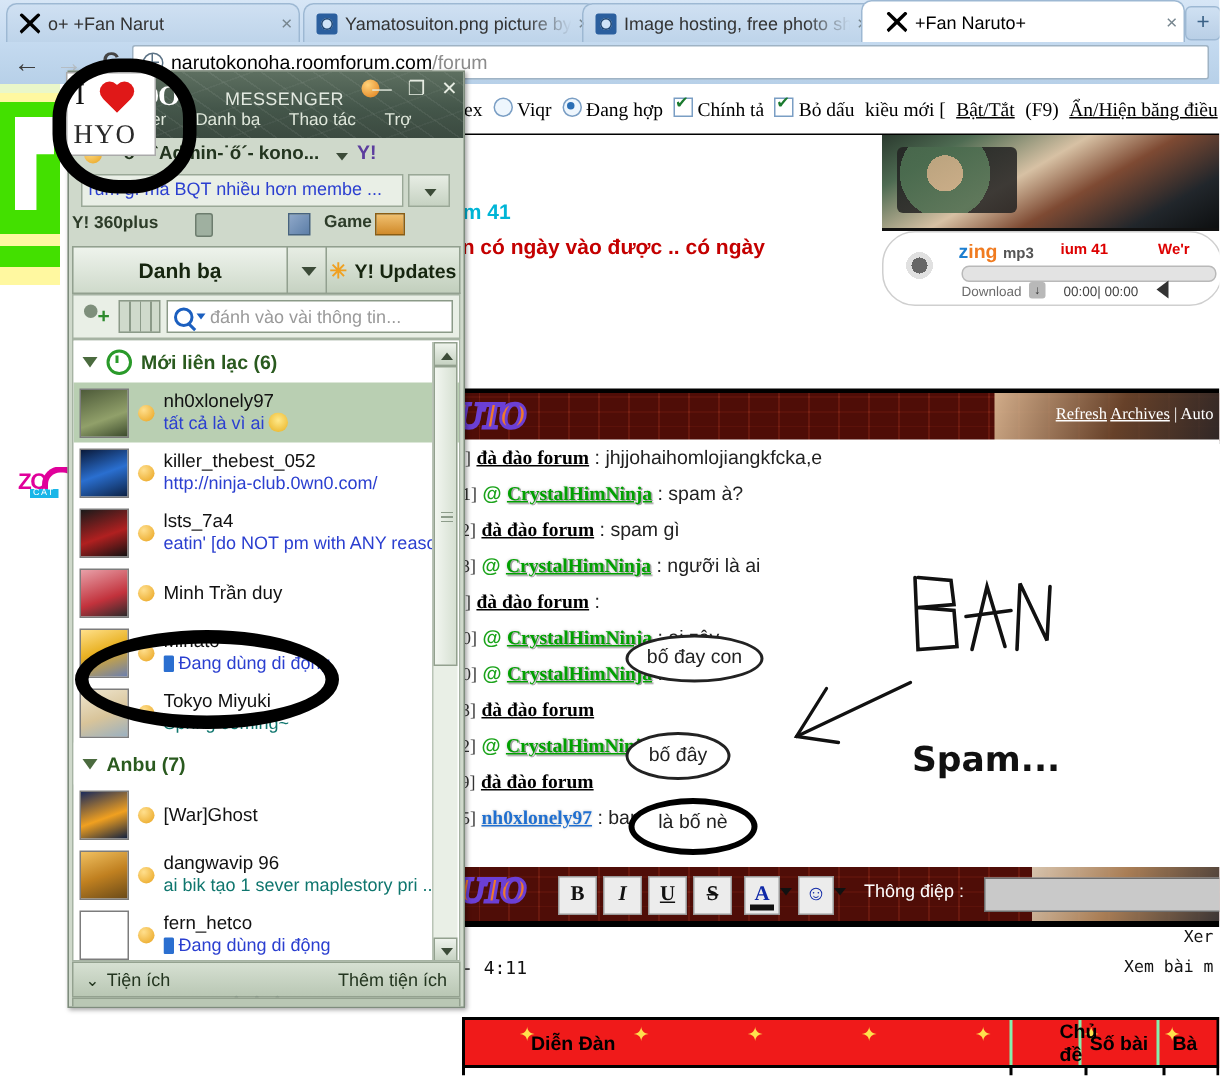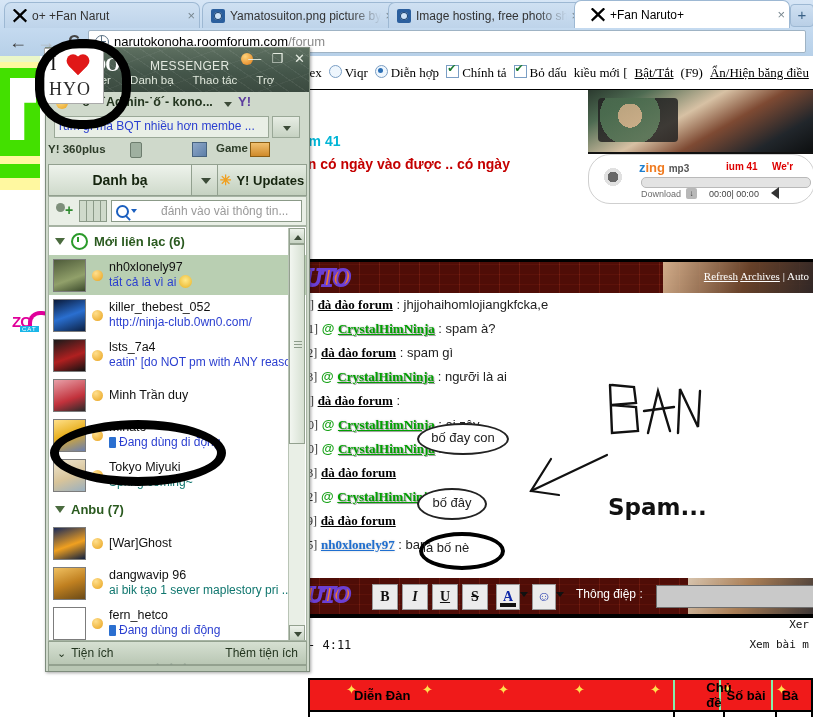--- a/index.html
+++ b/index.html
@@ -100,21 +100,21 @@
   
   #zing{position:absolute;left:588px;top:98px;width:225px;height:48px;
     background:#fff;border:1px solid #cfcfcf;border-radius:22px;overflow:hidden;}
   #zing .skull{position:absolute;left:4px;top:4px;width:40px;height:40px;
     background:radial-gradient(circle at 50% 45%,#555 0 18%,#ddd 18% 30%,#fff 30%);
     border-radius:50%;opacity:.9;}
   #zing .z-brand{position:absolute;left:50px;top:5px;font-weight:bold;font-size:13px;}
   #zing .z-blue{color:#1d7fd0;}
   #zing .z-org{color:#f07b20;}
   #zing .z-mp3{color:#555;font-size:10px;font-weight:bold;}
-  #zing .z-title{position:absolute;left:118px;top:6px;color:#d00;font-size:10px;font-weight:bold;white-space:nowrap;margin-left:19px;}
+  #zing .z-title{position:absolute;left:118px;top:6px;color:#d00;font-size:10px;font-weight:bold;white-space:nowrap;}
   #zing .z-title2{position:absolute;left:183px;top:6px;color:#d00;font-size:10px;font-weight:bold;white-space:nowrap;}
   #zing .z-bar{position:absolute;left:52px;top:22px;width:168px;height:9px;
     background:#e3e3e3;border:1px solid #b9b9b9;border-radius:5px;}
   #zing .z-dl{position:absolute;left:52px;top:34px;font-size:9px;color:#6b6b6b;}
   #zing .z-dlbtn{position:absolute;left:97px;top:33px;width:11px;height:11px;background:#b8b8b8;color:#333;
     font-size:8px;text-align:center;line-height:11px;border-radius:2px;}
   #zing .z-time{position:absolute;left:120px;top:34px;font-size:9px;color:#444;}
   #zing .z-spk{position:absolute;left:182px;top:32px;width:0;height:0;
     border-top:6px solid transparent;border-bottom:6px solid transparent;border-right:8px solid #333;}
 
@@ -153,21 +153,21 @@
     font-weight:bold;font-size:23px;color:#111;}
   #ink-arrow{left:525px;top:395px;width:85px;height:50px;}
   #circ-1{position:absolute;left:417px;top:367px;width:88px;height:28px;
     border:2px solid #222;border-radius:50%/50%;background:#fff;
     font-size:13px;color:#222;text-align:center;line-height:26px;}
   #circ-2{position:absolute;left:417px;top:432px;width:66px;height:28px;
     border:2px solid #222;border-radius:50%/50%;background:#fff;
     font-size:13px;color:#222;text-align:center;line-height:26px;}
   #circ-3{position:absolute;left:419px;top:476px;width:78px;height:30px;
     border:4px solid #000;border-radius:50%/50%;background:#fff;
-    font-size:13px;color:#222;text-align:left;line-height:24px;}
+    font-size:13px;color:#222;text-align:center;line-height:24px;}
   #circ-contact{position:absolute;left:50px;top:420px;width:158px;height:48px;
     border:9px solid #000;border-radius:50%/50%;z-index:60;pointer-events:none;}
   #circ-logo{position:absolute;left:35px;top:39px;width:78px;height:72px;
     border:9px solid #000;border-radius:46%/44%;z-index:60;pointer-events:none;}
 
   
   #editor-bar{position:absolute;left:300px;top:522px;width:513px;height:36px;
     background:repeating-linear-gradient(0deg,#8e3a2a 0 9px,#a5503c 9px 10px),
                repeating-linear-gradient(90deg,#8e3a2a 0 19px,#bb6a53 19px 20px);
     background-blend-mode:multiply;border-bottom:4px solid #000;}
@@ -285,21 +285,21 @@
   #ym-addbtn:before{content:"";position:absolute;left:7px;top:5px;width:9px;height:9px;border-radius:50%;
     background:#7e8f7b;}
   #ym-addbtn:after{content:"+";position:absolute;left:16px;top:4px;color:#2e8b2e;font-size:14px;font-weight:bold;}
   #ym-gridbtn{width:26px;height:20px;flex:0 0 auto;border:1px solid #8b9a88;
     background:repeating-linear-gradient(90deg,#cfdacb 0 6px,#8b9a88 6px 7px),
                repeating-linear-gradient(0deg,#cfdacb 0 6px,#8b9a88 6px 7px);}
   #ym-searchbox{flex:1;margin:0 4px;height:22px;background:#fff;border:1px solid #8b9a88;
     display:flex;align-items:center;padding-left:4px;box-sizing:border-box;}
   .mag{width:9px;height:9px;border:2px solid #1b5fbf;border-radius:50%;position:relative;flex:0 0 auto;}
   .mag:after{content:"";position:absolute;right:-4px;bottom:-3px;width:6px;height:2px;background:#1b5fbf;transform:rotate(45deg);}
-  #ym-search-ph{margin-left:24px;color:#9a9a9a;font-size:12px;}
+  #ym-search-ph{margin-left:3px;color:#9a9a9a;font-size:12px;}
   #ym-search-caret{margin-left:2px;width:0;height:0;border-left:3px solid transparent;
     border-right:3px solid transparent;border-top:4px solid #1b5fbf;}
 
   #ym-list{position:absolute;left:2px;top:178px;width:259px;height:415px;
     background:#fff;border:1px solid #a6b3a3;box-sizing:border-box;overflow:hidden;}
   .grp{height:28px;display:flex;align-items:center;padding-left:6px;background:#fff;
     font-weight:bold;font-size:13px;color:#2a5a1f;}
   .grp .caret{width:0;height:0;border-left:5px solid transparent;border-right:5px solid transparent;
     border-top:7px solid #4b6b3f;margin-right:6px;}
   .grp .clock{width:13px;height:13px;border:2px solid #2a9a2a;border-radius:50%;margin-right:6px;position:relative;}
@@ -415,21 +415,21 @@
   </div>
   <div id="zoo-logo">
     <div class="zoo-arc"></div>
     <div class="zoo-text">ZO</div>
     <div class="zoo-cat">CAT</div>
   </div>
 
   <div id="vn-toolbar">
     <span class="vt">elex</span>
     <span class="vt"><span class="radio"></span><span>Viqr</span></span>
-    <span class="vt"><span class="radio on"></span><span>Diễn hợp</span></span>
+    <span class="vt"><span class="radio on"></span><span>Đang hợp</span></span>
     <span class="vt"><span class="cbx on"></span><span>Chính tả</span></span>
     <span class="vt"><span class="cbx on"></span><span>Bỏ dấu</span></span>
     <span class="vt">kiều mới [</span>
     <span class="vt ul-link">Bật/Tắt</span>
     <span class="vt">(F9)</span>
     <span class="vt ul-link">Ẩn/Hiện băng điều</span>
   </div>
   <div id="vn-toolbar-rule"></div>
 
   <div id="banner-img"></div>

